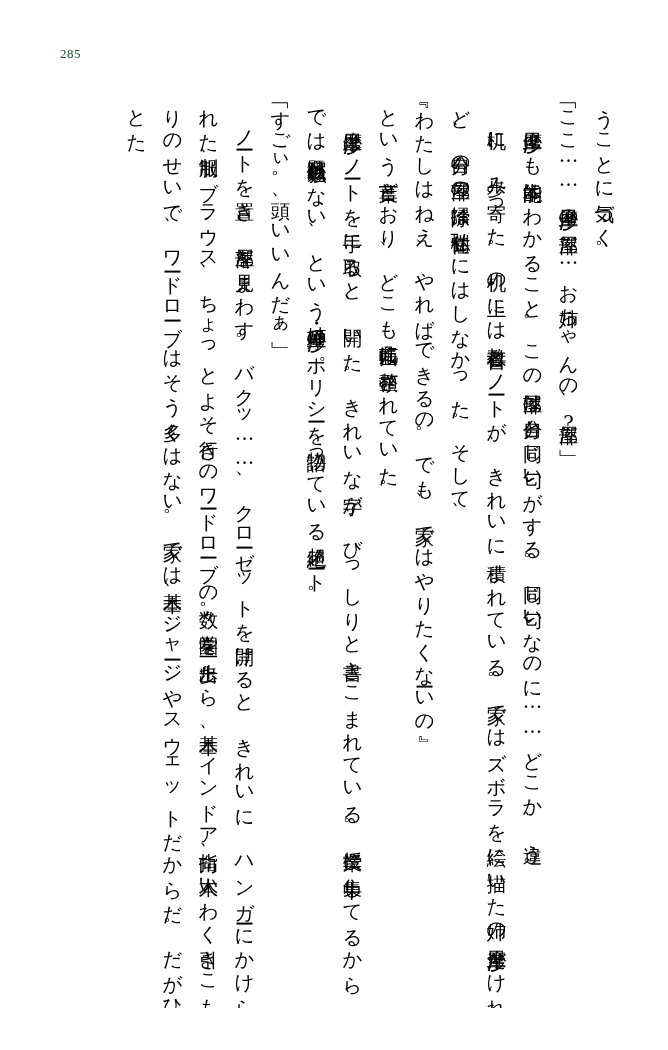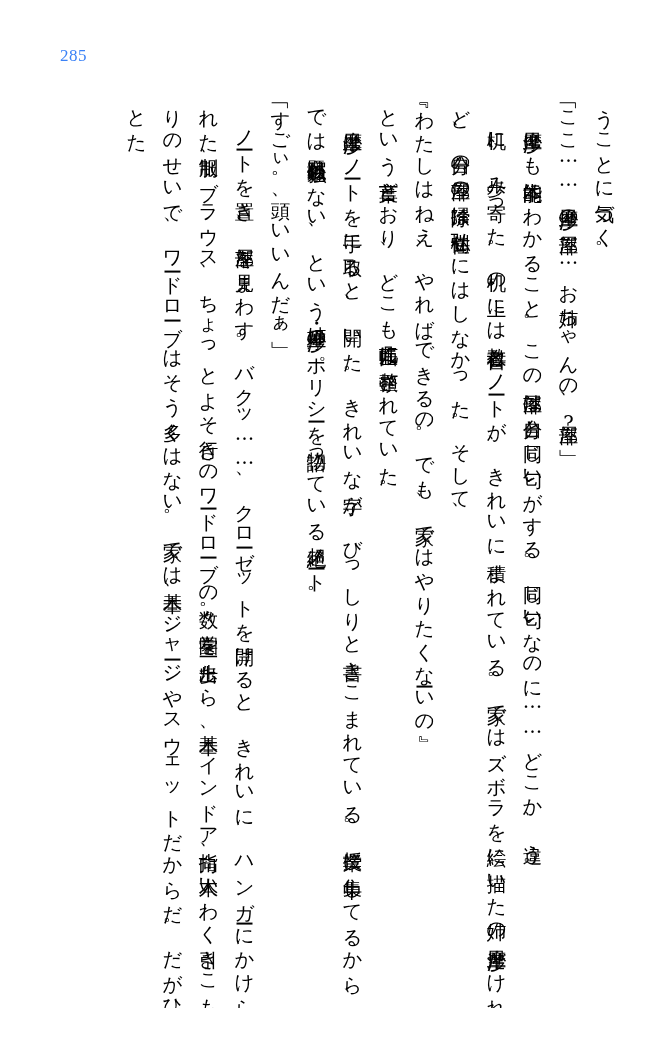--- a/index.html
+++ b/index.html
@@ -20,24 +20,24 @@
     left: 0;
     top: 0;
     width: 668px;
     height: 1050px;
     box-sizing: border-box;
   }
   .page-number {
     position: absolute;
     left: 60px;
     top: 46px;
-    font-size: 17px;
+    font-size: 13px;
     letter-spacing: 0.5px;
     font-family: "Liberation Serif", "DejaVu Serif", serif;
-    color: #3b82f6;
+    color: #14532d;
   }
   .text-block {
     position: absolute;
     right: 46px;
     top: 96px;
     width: 576px;
     height: 912px;
     writing-mode: vertical-rl;
     -webkit-writing-mode: vertical-rl;
     text-orientation: upright;

